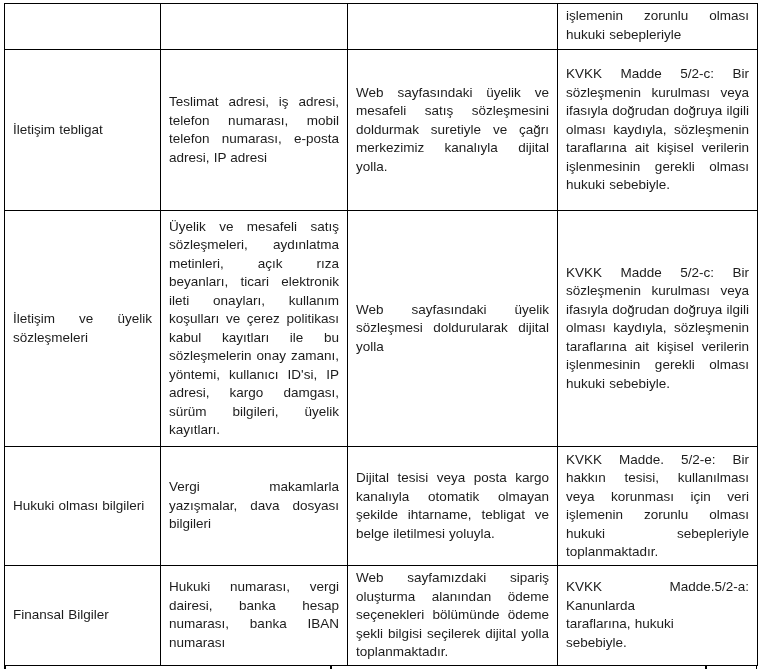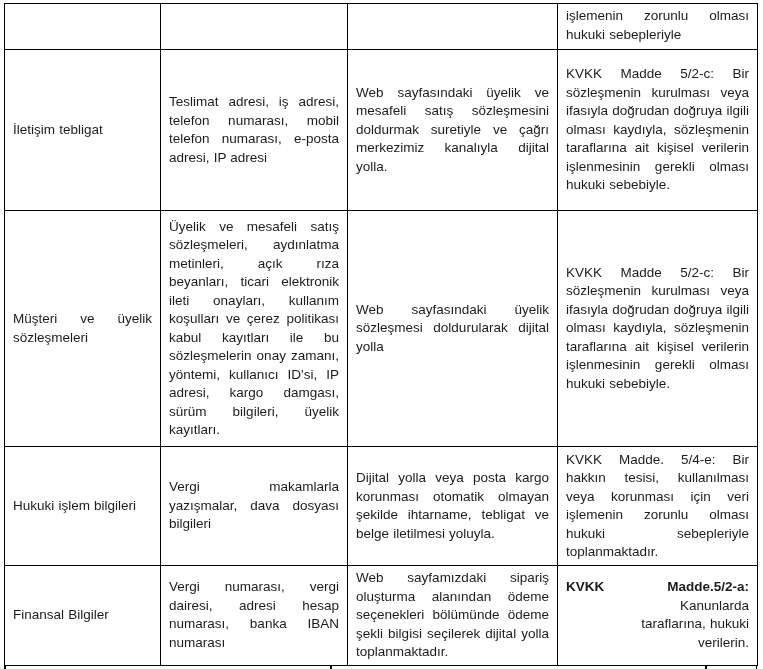--- a/index.html
+++ b/index.html
@@ -35,25 +35,24 @@
     vertical-align: middle;
     overflow: hidden;
     word-spacing: 0.4px;
   }
   tr.r0 { height: 46px; padding-left: 44px; }
   tr.r1 { height: 161px; }
   tr.r2 { height: 236px; }
   tr.r3 { height: 119px; }
   tr.r4 { height: 97px; }
   td.top-cont { vertical-align: top; }
-  .line { text-align: right; }
+  .line { text-align: left; }
   .line-justify {
     text-align: justify;
     text-align-last: justify;
-    font-weight: bold;
   }
   .next-section {
     position: relative;
     height: 40px;
   }
   .vline {
     position: absolute;
     top: 0;
     bottom: 0;
     width: 1.5px;
@@ -82,40 +81,40 @@
         <td></td>
         <td class="top-cont">işlemenin zorunlu olması hukuki sebepleriyle</td>
       </tr>
       <tr class="r1">
         <td>İletişim tebligat</td>
         <td>Teslimat adresi, iş adresi, telefon numarası, mobil telefon numarası, e-posta adresi, IP adresi</td>
         <td>Web sayfasındaki üyelik ve mesafeli satış sözleşmesini doldurmak suretiyle ve çağrı merkezimiz kanalıyla dijital yolla.</td>
         <td>KVKK Madde 5/2-c: Bir sözleşmenin kurulması veya ifasıyla doğrudan doğruya ilgili olması kaydıyla, sözleşmenin taraflarına ait kişisel verilerin işlenmesinin gerekli olması hukuki sebebiyle.</td>
       </tr>
       <tr class="r2">
-        <td>Müşteri ve üyelik sözleşmeleri</td>
+        <td>İletişim ve üyelik sözleşmeleri</td>
         <td>Üyelik ve mesafeli satış sözleşmeleri, aydınlatma metinleri, açık rıza beyanları, ticari elektronik ileti onayları, kullanım koşulları ve çerez politikası kabul kayıtları ile bu sözleşmelerin onay zamanı, yöntemi, kullanıcı ID'si, IP adresi, kargo damgası, sürüm bilgileri, üyelik kayıtları.</td>
         <td>Web sayfasındaki üyelik sözleşmesi doldurularak dijital yolla</td>
         <td>KVKK Madde 5/2-c: Bir sözleşmenin kurulması veya ifasıyla doğrudan doğruya ilgili olması kaydıyla, sözleşmenin taraflarına ait kişisel verilerin işlenmesinin gerekli olması hukuki sebebiyle.</td>
       </tr>
       <tr class="r3">
-        <td>Hukuki işlem bilgileri</td>
+        <td>Hukuki olması bilgileri</td>
         <td>Vergi makamlarla yazışmalar, dava dosyası bilgileri</td>
-        <td>Dijital yolla veya posta kargo korunması otomatik olmayan şekilde ihtarname, tebligat ve belge iletilmesi yoluyla.</td>
-        <td>KVKK Madde. 5/4-e: Bir hakkın tesisi, kullanılması veya korunması için veri işlemenin zorunlu olması hukuki sebepleriyle toplanmaktadır.</td>
+        <td>Dijital tesisi veya posta kargo kanalıyla otomatik olmayan şekilde ihtarname, tebligat ve belge iletilmesi yoluyla.</td>
+        <td>KVKK Madde. 5/2-e: Bir hakkın tesisi, kullanılması veya korunması için veri işlemenin zorunlu olması hukuki sebepleriyle toplanmaktadır.</td>
       </tr>
       <tr class="r4">
         <td>Finansal Bilgiler</td>
-        <td>Vergi numarası, vergi dairesi, adresi hesap numarası, banka IBAN numarası</td>
+        <td>Hukuki numarası, vergi dairesi, banka hesap numarası, banka IBAN numarası</td>
         <td>Web sayfamızdaki sipariş oluşturma alanından ödeme seçenekleri bölümünde ödeme şekli bilgisi seçilerek dijital yolla toplanmaktadır.</td>
         <td>
           <div class="line line-justify">KVKK Madde.5/2-a:</div>
           <div class="line">Kanunlarda</div>
           <div class="line">taraflarına, hukuki</div>
-          <div class="line">verilerin.</div>
+          <div class="line">sebebiyle.</div>
         </td>
       </tr>
     </tbody>
   </table>
 
   <div class="next-section">
     <div class="vline p0"></div>
     <div class="vline p1"></div>
     <div class="vline p2"></div>
     <div class="vline p3"></div>

